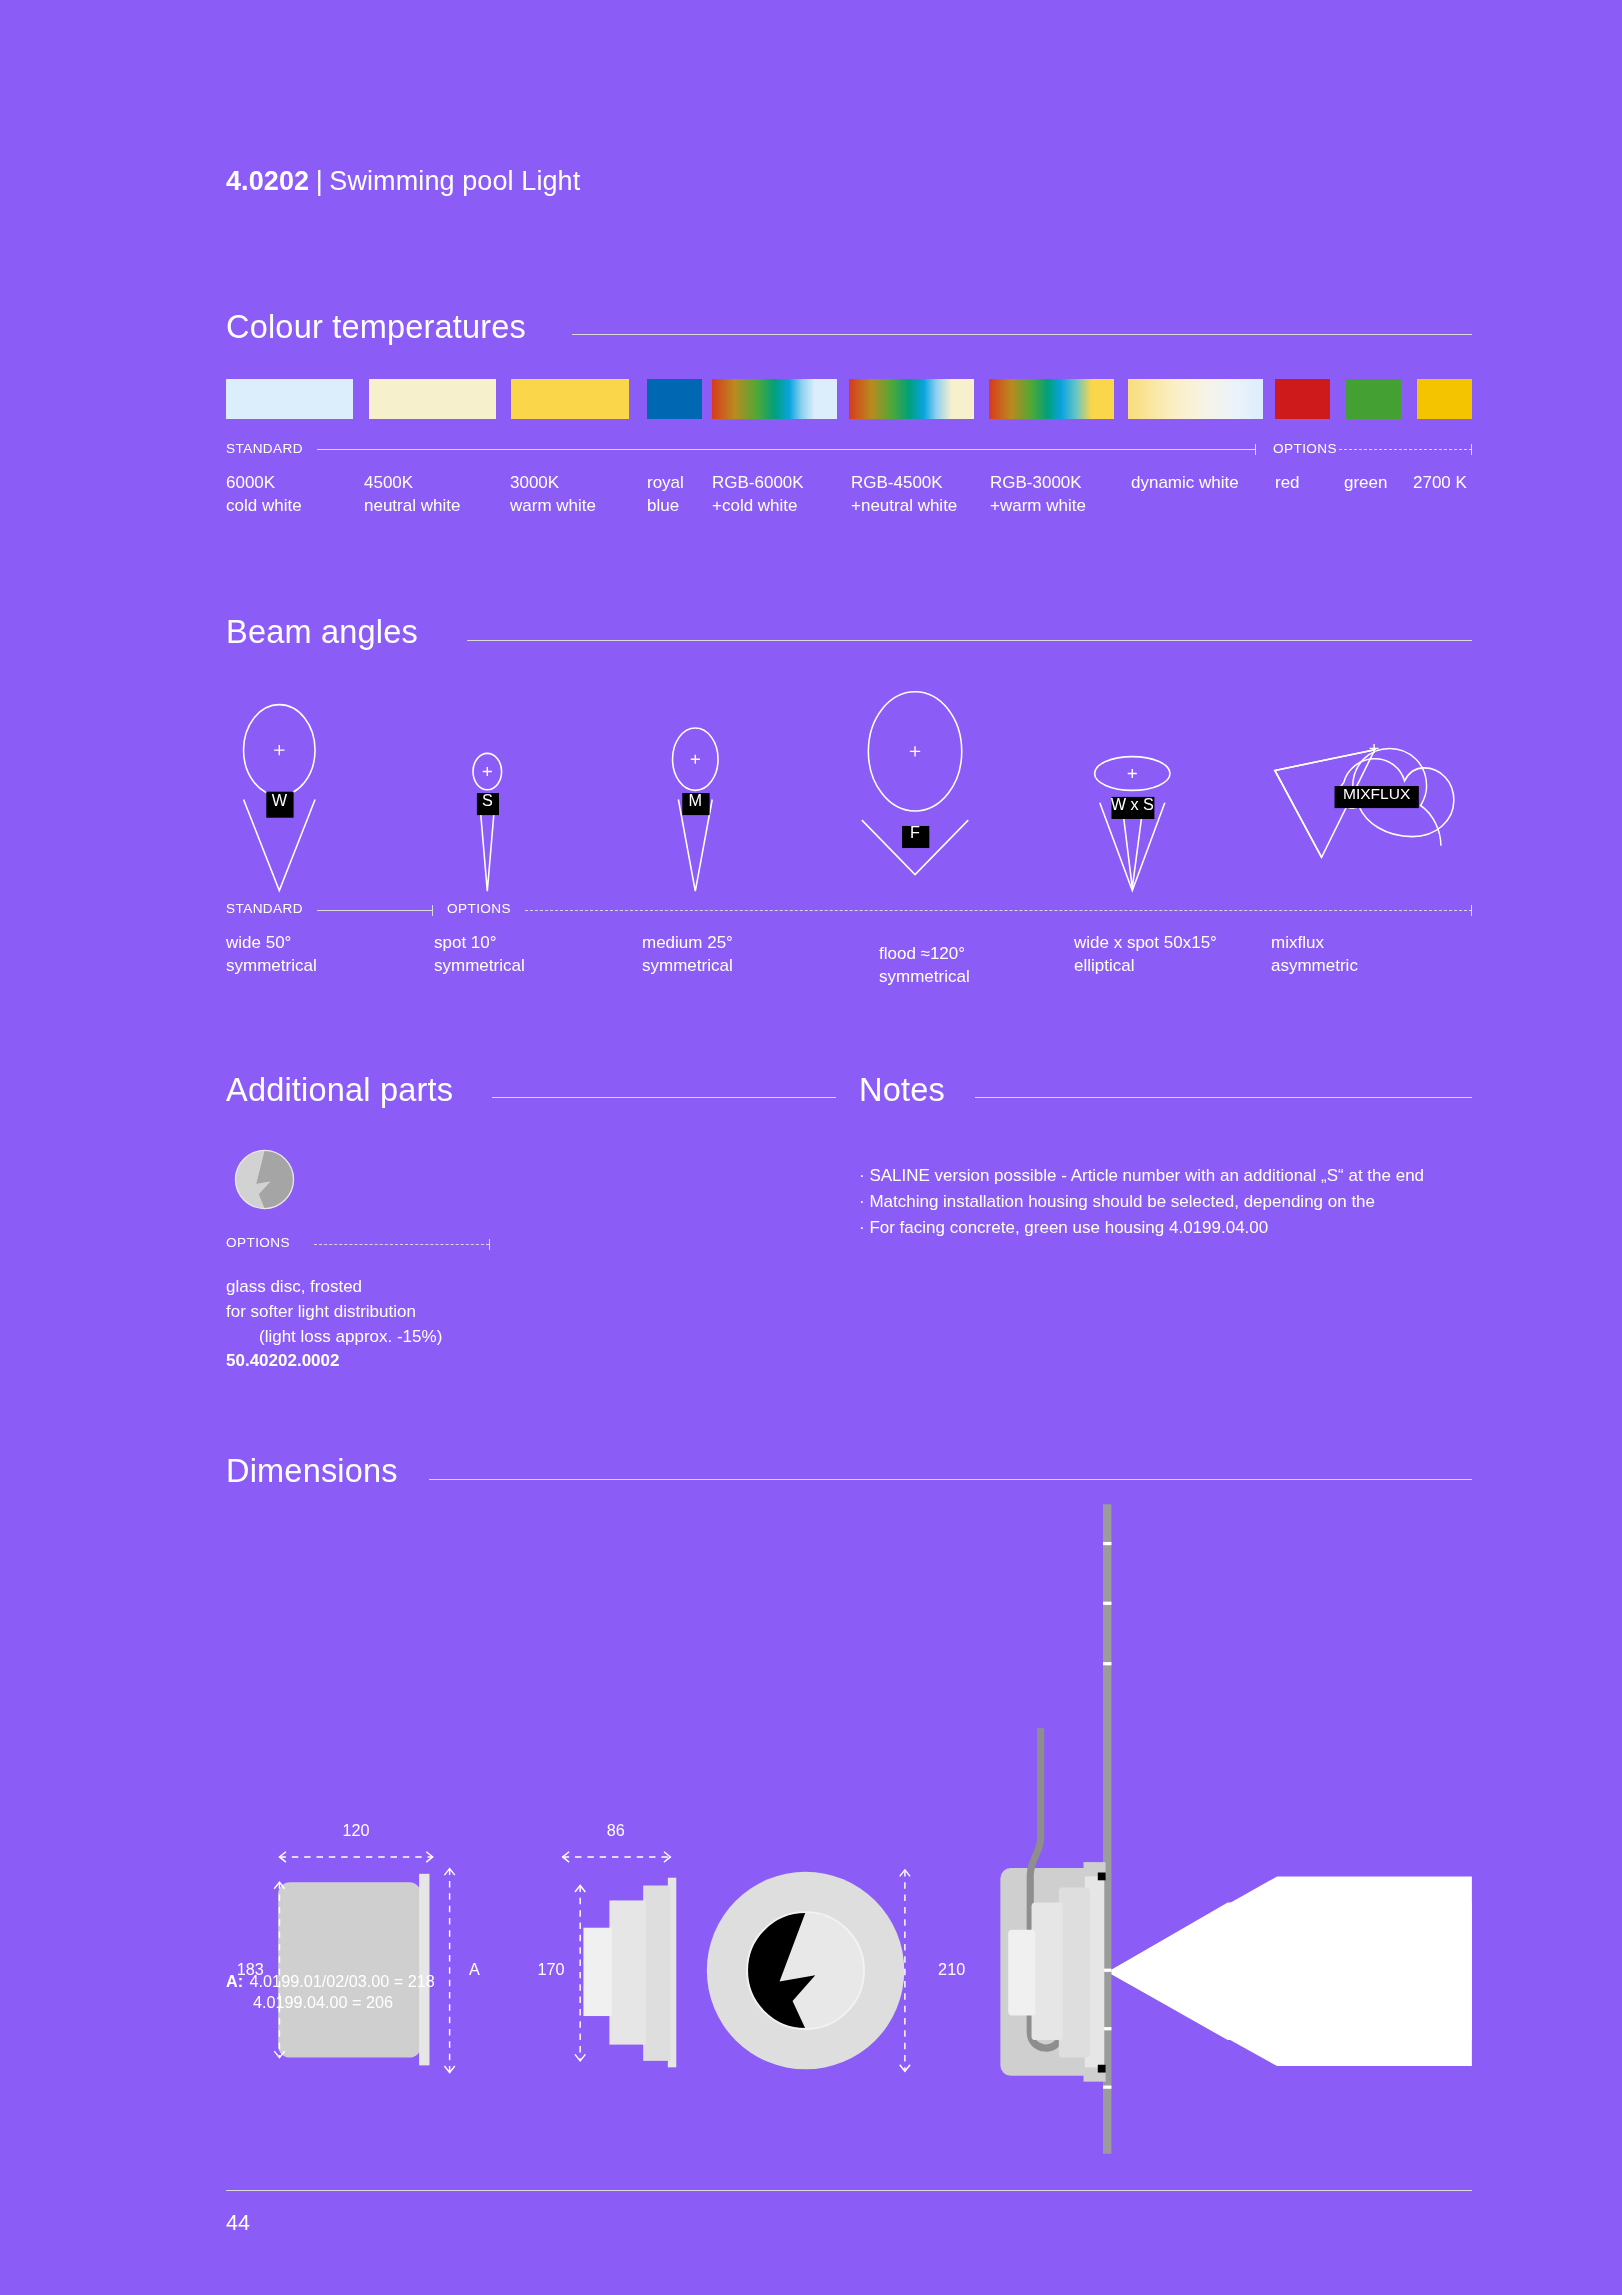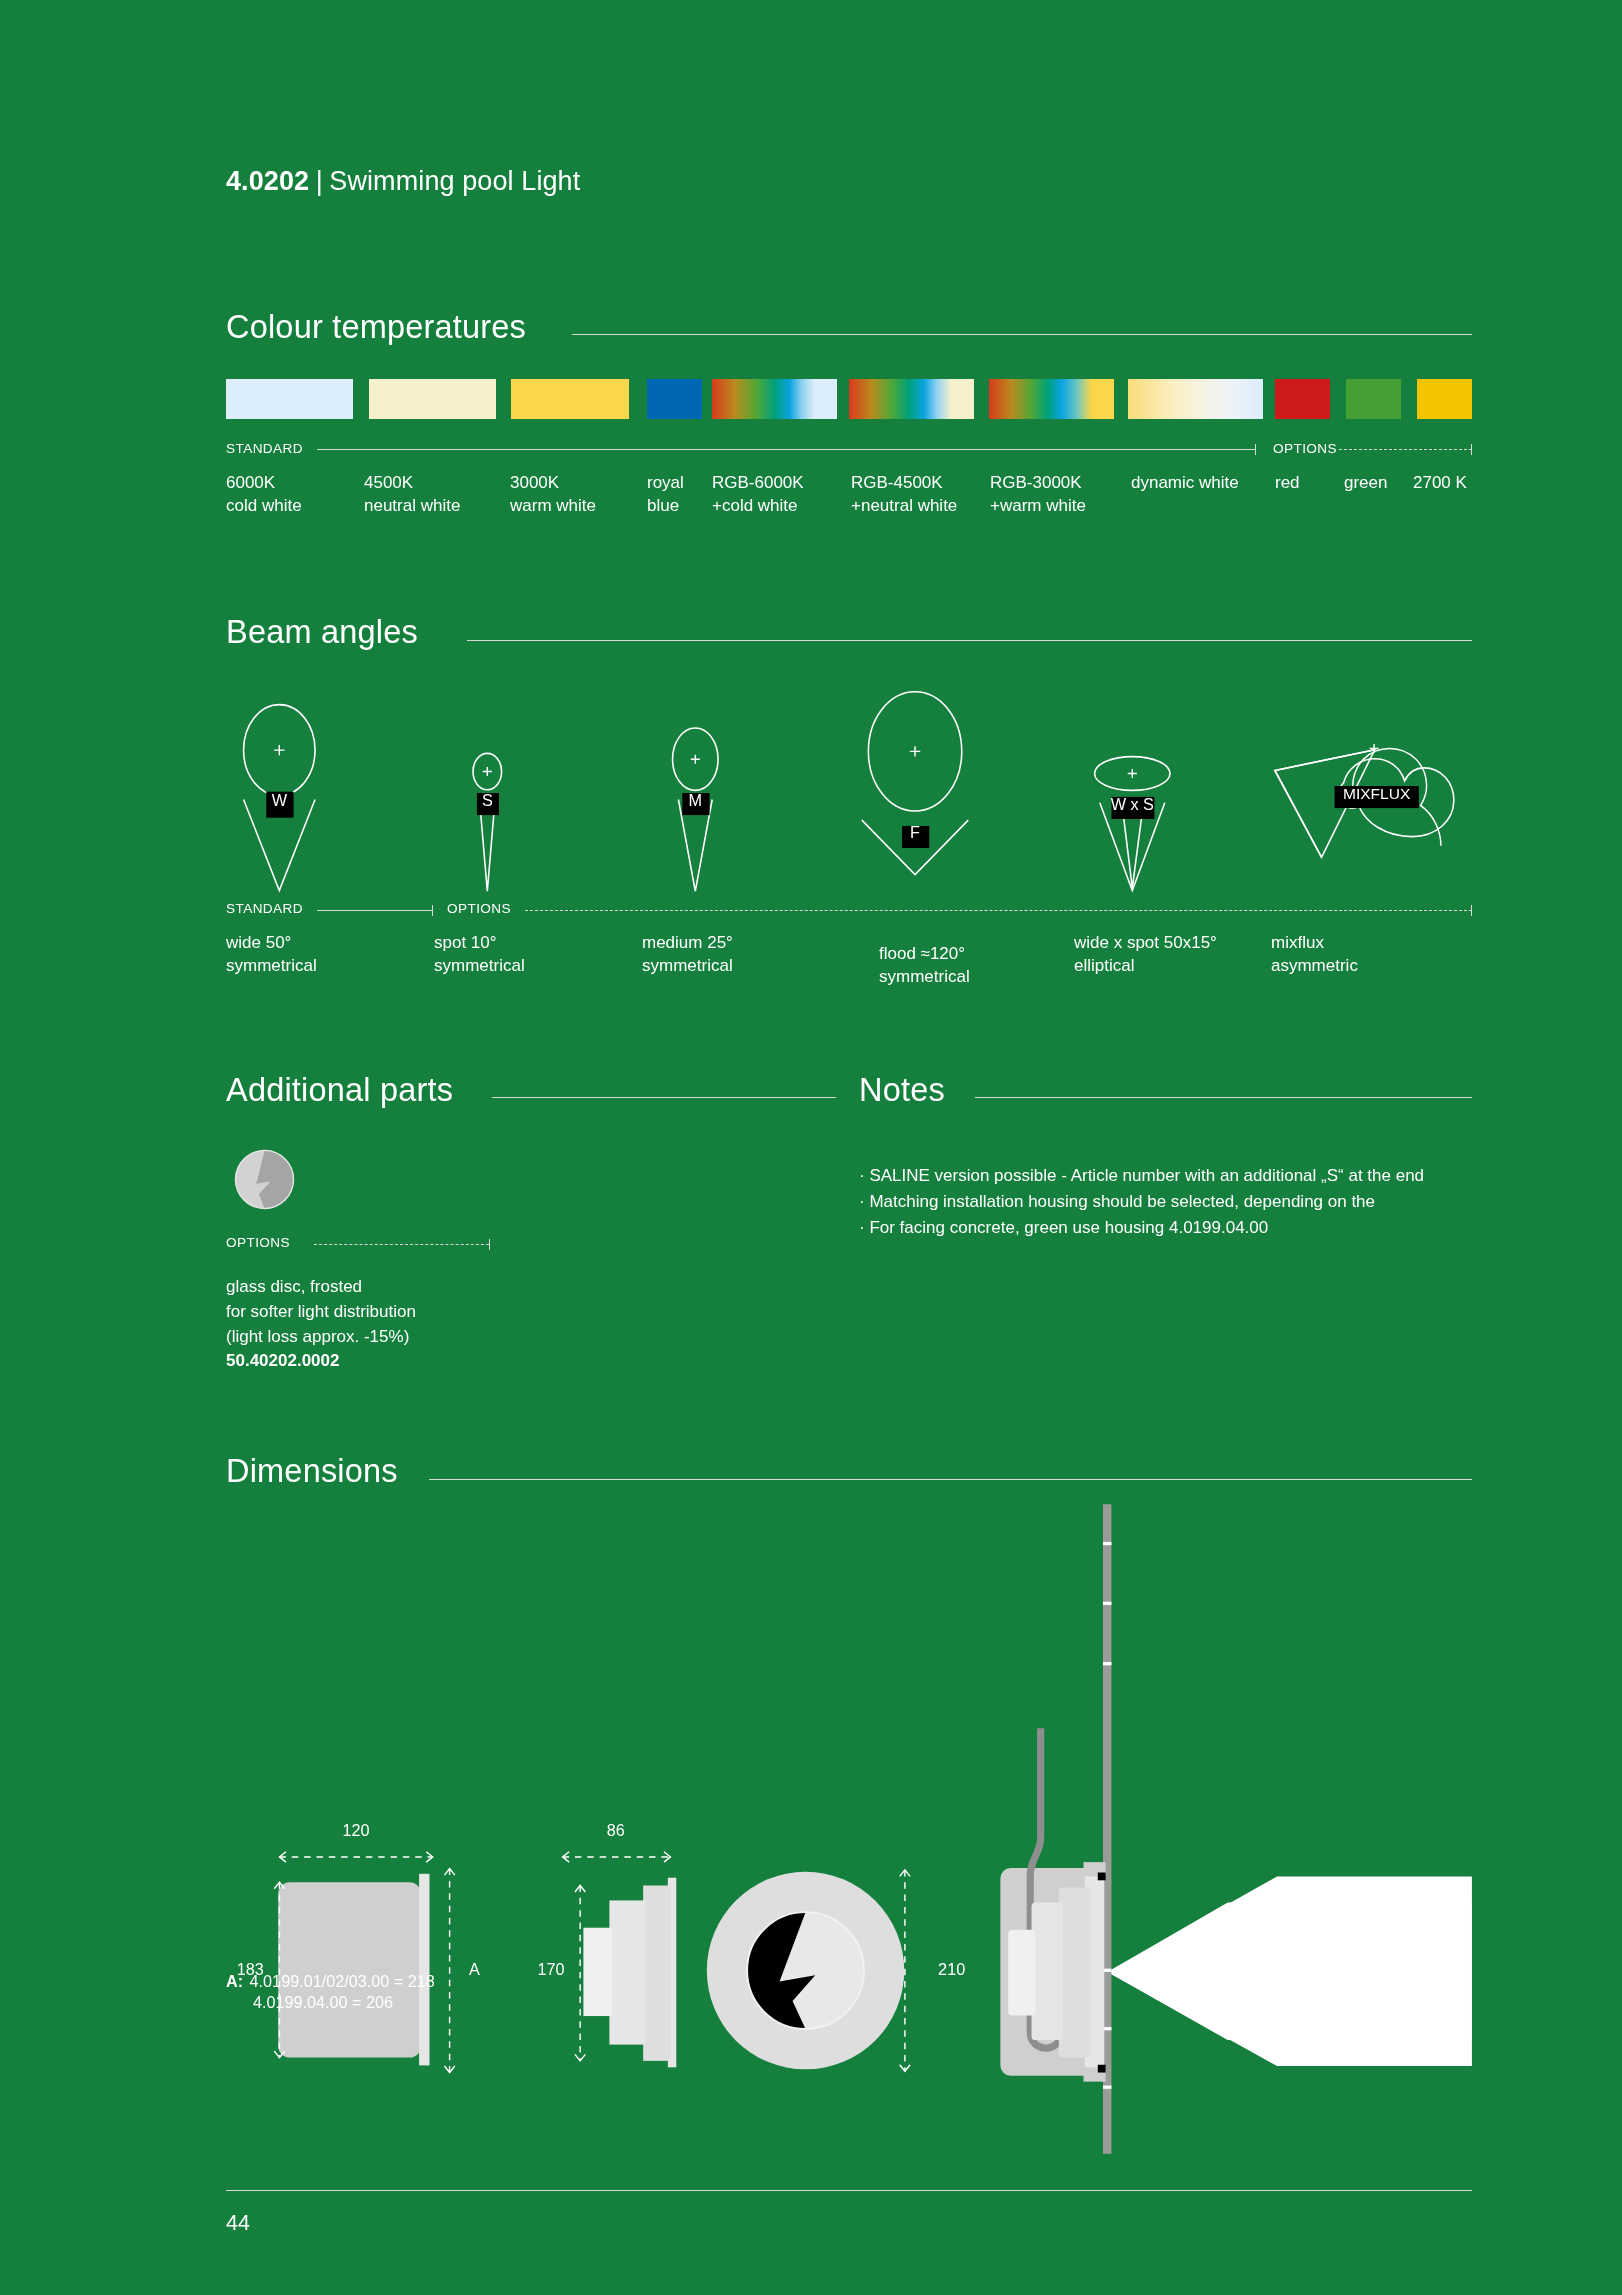--- a/index.html
+++ b/index.html
@@ -1,21 +1,21 @@
 <!DOCTYPE html>
 <html style="font-size:10.4px"><head>
 <meta charset="utf-8">
 <style>
   html,body{margin:0;padding:0;background:#000;}
   body{
     width:1623px;height:2295px;position:relative;overflow:hidden;
     font-family:"Liberation Sans", sans-serif;color:#fff;
     -webkit-font-smoothing:antialiased;
   }
-  .page{position:absolute;inset:0;background:#15803d;}
+  .page{position:absolute;inset:0;background:#8b5cf6;}
   .abs{position:absolute;}
 
   
   .hdr-title{font-size:27px;letter-spacing:0.1px;}
   .hdr-title b{font-weight:700;}
   .hdr-title span{font-weight:400;}
 
   .sec-title{font-size:32.5px;font-weight:400;letter-spacing:0.2px;line-height:1;}
   .sec-rule{height:1.3px;background:#d8d8d8;}
 
@@ -230,21 +230,21 @@
     <circle cx="55" cy="55" r="45" fill="none" stroke="#e9e9e9" stroke-width="2"></circle>
   </svg>
 
   <div class="abs tiny-cap" style="left:226px;top:1235px;">OPTIONS</div>
   <div class="abs dashline" style="left:314px;top:1244px;width:175px;"></div>
   <div class="abs tick" style="left:489px;top:1239px;"></div>
 
   <div class="abs" id="parts-lines" style="left:226px;top:1274px;width:455px;">
       <div class="lbl" style="line-height: 25px;">glass disc, frosted</div>
       <div class="lbl" style="line-height: 25px;">for softer light distribution</div>
-      <div class="lbl" style="line-height: 25px;">(light loss approx. -15%)</div>
+      <div class="lbl" style="line-height: 25px; margin-left: 33px;">(light loss approx. -15%)</div>
     </div>
   <div class="abs lbl" style="left:226px;top:1349px;font-weight:700;">50.40202.0002</div>
 
   <div class="abs sec-title" style="left:859px;top:1074px;">Notes</div>
   <div class="abs sec-rule" style="left:975px;top:1097px;width:497px;"></div>
 
   <div class="abs" id="notes-list" style="left:859px;top:1163px;width:617px;">
       <div style="display: flex;">
         <span class="note-line" style="width: 10.4px; flex: 0 0 10.4px;">·</span>
         <span class="note-line">SALINE version possible - Article number with an additional „S“ at the end</span>

